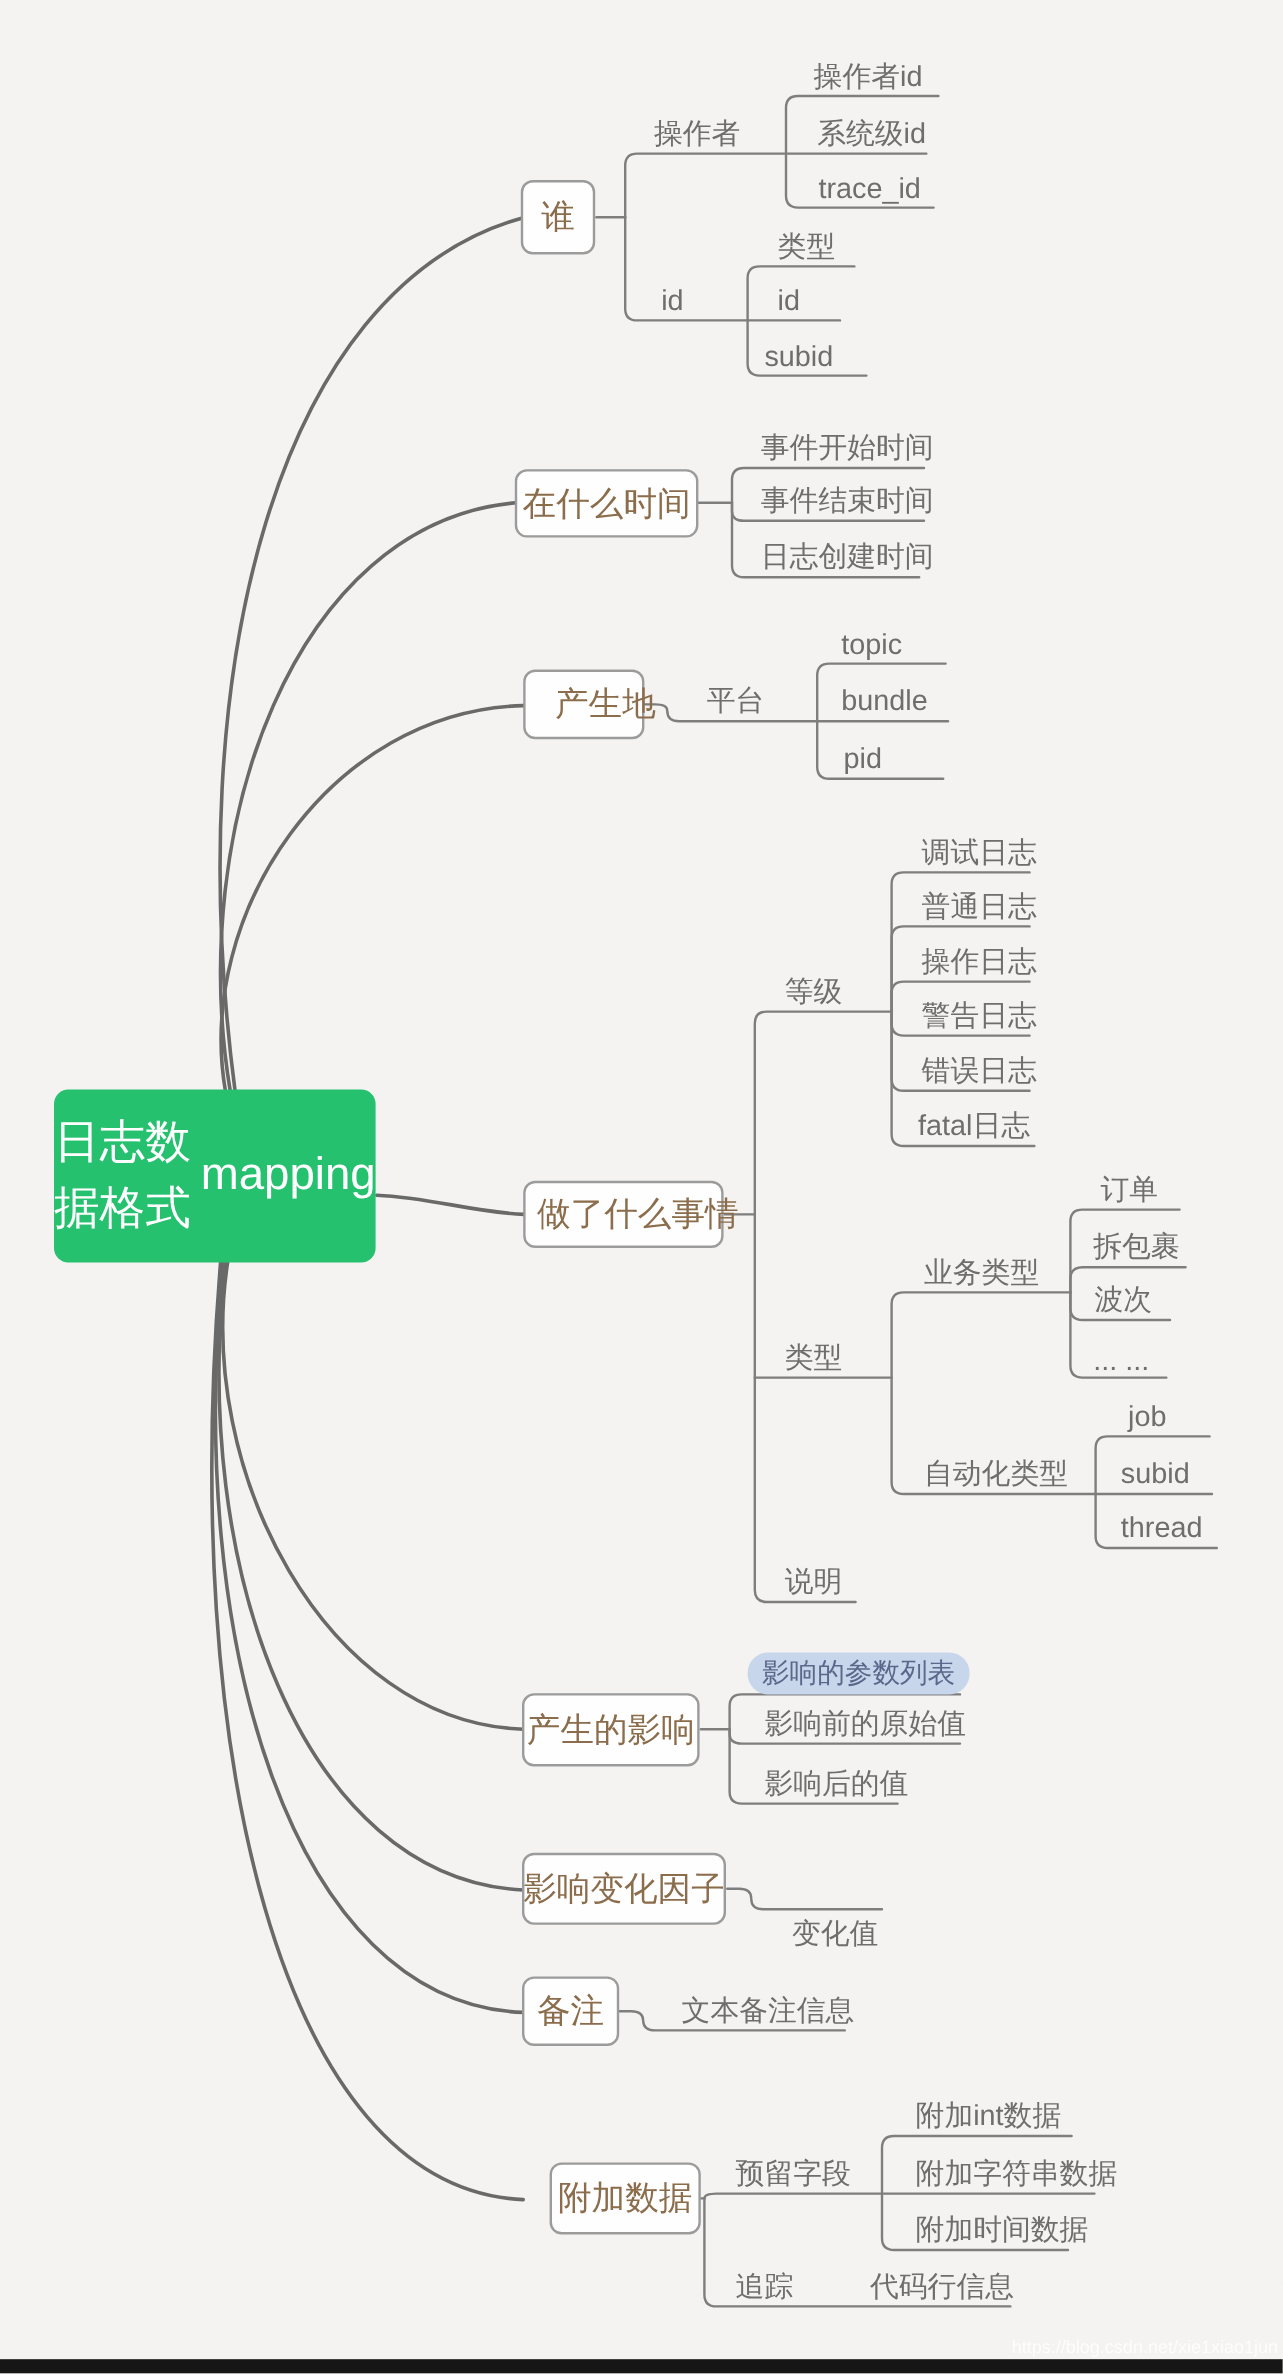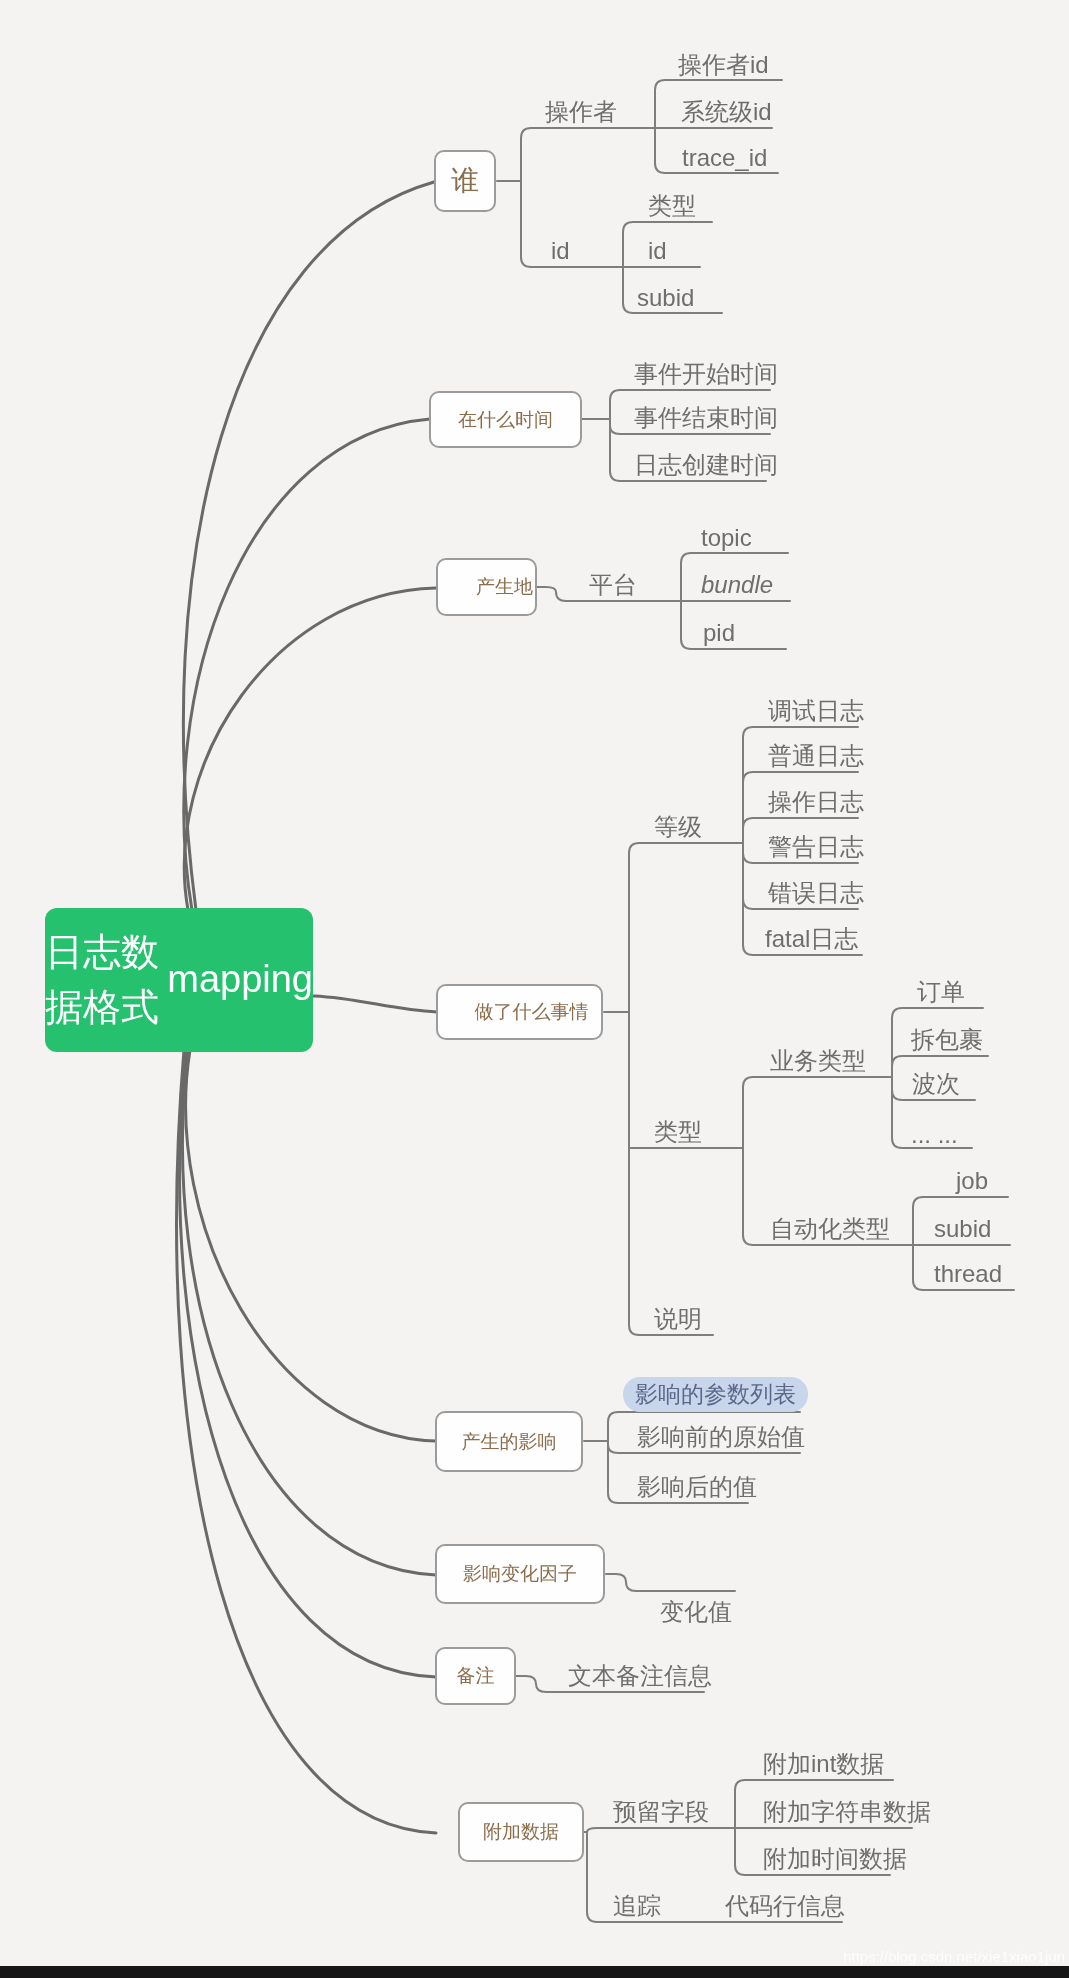--- a/index.html
+++ b/index.html
@@ -22,21 +22,21 @@
   svg.links{position:absolute;left:0;top:0;pointer-events:none;}
   svg.links path{fill:none;stroke:var(--line);stroke-width:2;stroke-linecap:round;}
   svg.links path.curve{stroke:var(--curve);stroke-width:3;}
   .box{
     position:absolute;
     background:#fefefe;
     border:2px solid #9b9b9b;
     border-radius:10px;
     display:flex;align-items:center;justify-content:center;
     color:var(--box-text);
-    font-size:19px;
+    font-size:28px;
     white-space:nowrap;
     box-sizing:border-box;
   }
   .root{
     position:absolute;
     background:var(--root-bg);
     border-radius:12px;
     color:#ffffff;
     display:flex;flex-direction:row;align-items:center;justify-content:center;
     font-size:38px;
@@ -181,39 +181,39 @@
   <div class="lbl" style="left:648px;top:193px;">类型</div>
   <div class="lbl" style="left:648px;top:238px;">id</div>
   <div class="lbl" style="left:637px;top:285px;">subid</div>
 
   <div class="lbl" style="left:634px;top:361px;">事件开始时间</div>
   <div class="lbl" style="left:634px;top:405px;">事件结束时间</div>
   <div class="lbl" style="left:634px;top:452px;">日志创建时间</div>
 
   <div class="lbl" style="left:589px;top:572px;">平台</div>
   <div class="lbl" style="left:701px;top:525px;">topic</div>
-  <div class="lbl" style="left:701px;top:572px;font-style:italic;">bundle</div>
+  <div class="lbl" style="left:701px;top:572px;">bundle</div>
   <div class="lbl" style="left:703px;top:620px;">pid</div>
 
   <div class="lbl" style="left:654px;top:814px;">等级</div>
   <div class="lbl" style="left:768px;top:698px;">调试日志</div>
   <div class="lbl" style="left:768px;top:743px;">普通日志</div>
   <div class="lbl" style="left:768px;top:789px;">操作日志</div>
   <div class="lbl" style="left:768px;top:834px;">警告日志</div>
   <div class="lbl" style="left:768px;top:880px;">错误日志</div>
   <div class="lbl" style="left:765px;top:926px;">fatal日志</div>
 
   <div class="lbl" style="left:654px;top:1119px;">类型</div>
   <div class="lbl" style="left:770px;top:1048px;">业务类型</div>
   <div class="lbl" style="left:917px;top:979px;">订单</div>
   <div class="lbl" style="left:911px;top:1027px;">拆包裹</div>
   <div class="lbl" style="left:912px;top:1071px;">波次</div>
   <div class="lbl" style="left:911px;top:1122px;">... ...</div>
   <div class="lbl" style="left:770px;top:1216px;">自动化类型</div>
-  <div class="lbl" style="left:940px;top:1168px;margin-left:16px;">job</div>
+  <div class="lbl" style="left:940px;top:1168px;">job</div>
   <div class="lbl" style="left:934px;top:1216px;">subid</div>
   <div class="lbl" style="left:934px;top:1261px;">thread</div>
   <div class="lbl" style="left:654px;top:1306px;">说明</div>
 
   <div class="pill" style="left:623px;top:1377px;">影响的参数列表</div>
   <div class="lbl" style="left:637px;top:1424px;">影响前的原始值</div>
   <div class="lbl" style="left:637px;top:1474px;">影响后的值</div>
 
   <div class="lbl" style="left:660px;top:1563px;margin-top:36px;">变化值</div>
 

